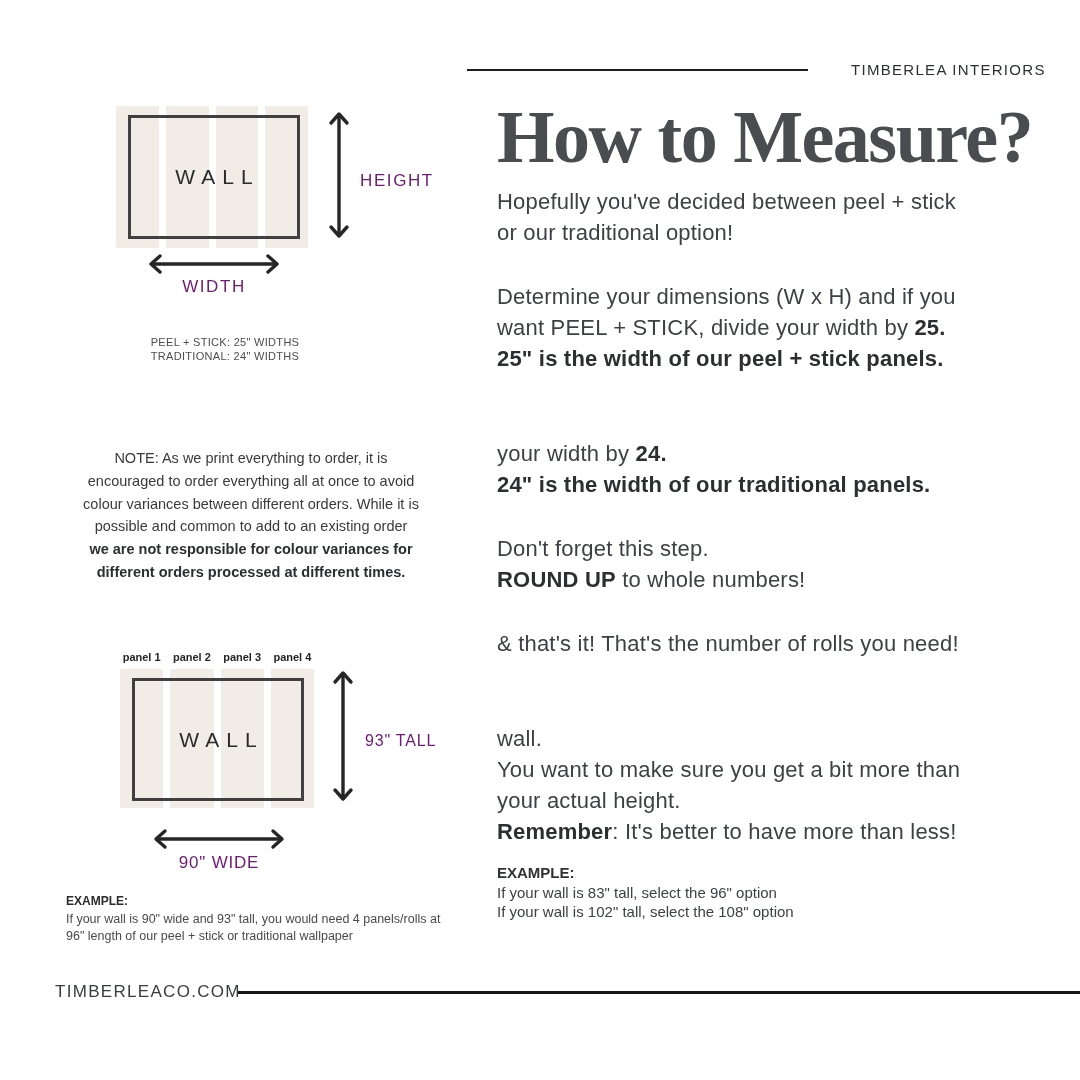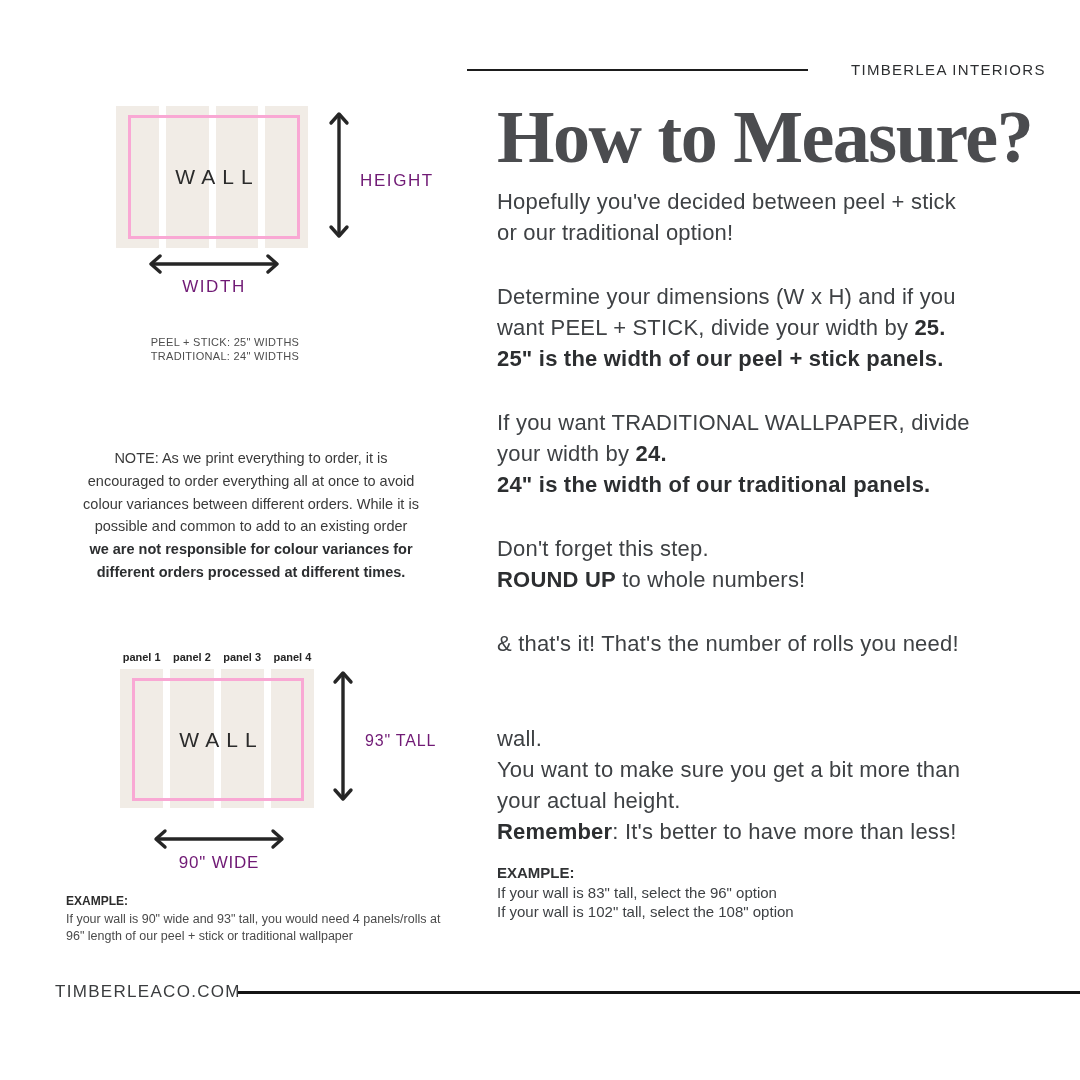--- a/index.html
+++ b/index.html
@@ -7,21 +7,21 @@
   body { background:#ffffff; font-family:"Liberation Sans", sans-serif; color:#3e4144; }
   .page { position:relative; width:1080px; height:1080px; background:#fff; overflow:hidden; }
 
   
   .hrule { position:absolute; left:467px; top:69px; width:341px; height:2px; background:#1d1d1d; }
   .brand { position:absolute; left:838px; top:61px; font-size:15px; letter-spacing:1.3px; color:#2d2f31; white-space:nowrap;margin-left:13px; }
 
   
   .panels { position:absolute; display:flex; gap:7px; }
   .panels .panel { flex:1; background:#f1ece6; }
-  .wallbox { position:absolute; border:3px solid #f9a8d4; display:flex; align-items:center; justify-content:center; }
+  .wallbox { position:absolute; border:3px solid #404040; display:flex; align-items:center; justify-content:center; }
   .wall-word { font-size:21px; letter-spacing:7px; text-indent:7px; color:#2b2b2b; }
   .dim-label { position:absolute; font-size:17px; letter-spacing:1.6px; color:#701a75; white-space:nowrap; }
   .dim-label.center { text-align:center; }
   .arrow { position:absolute; }
 
   .caption { position:absolute; left:118px; top:336px; width:214px; text-align:center;
              font-size:11px; line-height:13.5px; letter-spacing:0.3px; color:#4d4d4d; }
 
   .note { position:absolute; left:50px; top:447px; width:402px; text-align:center;
           font-size:14.5px; line-height:22.8px; color:#3a3a3a; }
@@ -126,21 +126,21 @@
   <div class="example-left">
     <div class="ex-title">EXAMPLE:</div>
     <div class="ex-line">If your wall is 90" wide and 93" tall, you would need 4 panels/rolls at</div>
     <div class="ex-line">96" length of our peel + stick or traditional wallpaper</div>
   </div>
 
   <h1 class="headline">How to Measure?</h1>
   <div class="rcol">
     <p class="para"><span>Hopefully you've decided between peel + stick</span><br><span>or our traditional option!</span></p>
     <p class="para"><span>Determine your dimensions (W x H) and if you</span><br><span>want PEEL + STICK, divide your width by </span><span class="b">25.</span><br><span class="b">25" is the width of our peel + stick panels.</span></p>
-    <p class="para"><span>If you want TRADITIONAL WALLPAPER, divide</span><br><span>your width by </span><span class="b">24.</span><br><span class="b">24" is the width of our traditional panels.</span></p>
+    <p class="para"><br><span>your width by </span><span class="b">24.</span><br><span class="b">24" is the width of our traditional panels.</span></p>
     <p class="para"><span>Don't forget this step.</span><br><span class="b">ROUND UP</span><span> to whole numbers!</span></p>
     <p class="para"><span>&amp; that's it! That's the number of rolls you need!</span></p>
     <p class="para"><br><span>wall.</span><br><span>You want to make sure you get a bit more than</span><br><span>your actual height.</span><br><span class="b">Remember</span><span>: It's better to have more than less!</span></p>
     <div class="example-right">
       <div class="ex-title">EXAMPLE:</div>
       <div class="ex-line">If your wall is 83" tall, select the 96" option</div>
       <div class="ex-line">If your wall is 102" tall, select the 108" option</div>
     </div>
   </div>
 

